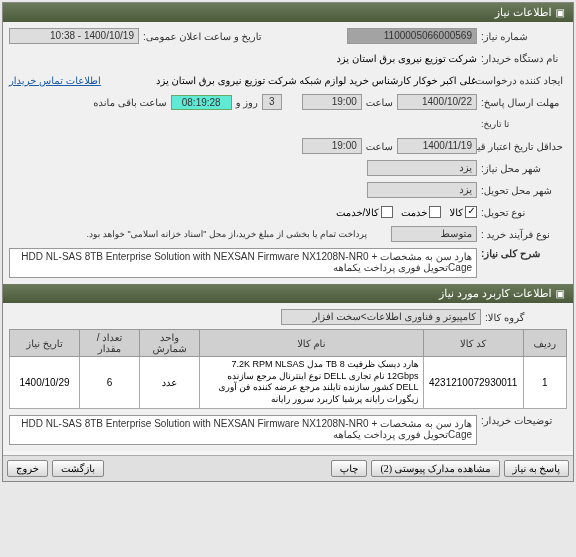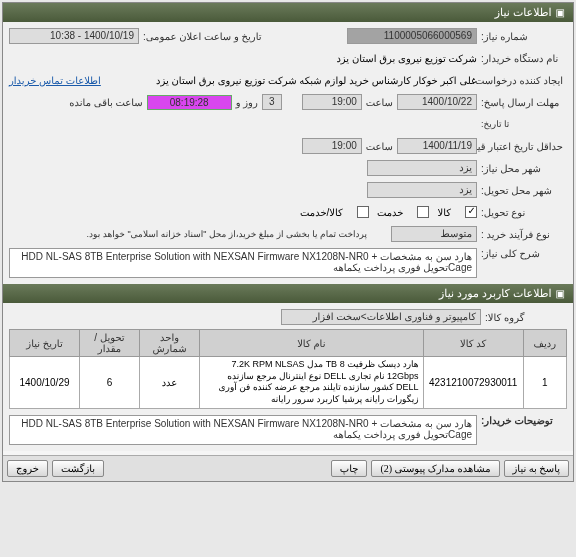--- a/index.html
+++ b/index.html
@@ -62,36 +62,36 @@
   min-height: 16px;
   color: #333;
 }
 .link-text {
   color: #1a5aaa;
   text-decoration: underline;
   cursor: pointer;
   font-size: 10px;
 }
 .countdown {
-  background: #d946ef;
+  background: #5eead4;
   border: 1px solid #6a6;
-  padding: 1px 22px;
+  padding: 1px 10px;
   font-size: 10px;
   color: #333;
 }
 .checkbox-group {
   display: flex;
   gap: 8px;
   align-items: center;
   font-size: 10px;
 }
 .checkbox-item {
   display: flex;
   align-items: center;
-  gap: 14px;
+  gap: 2px;
 }
 .cbox {
   width: 12px;
   height: 12px;
   border: 1px solid #666;
   background: #fff;
   display: inline-block;
 }
 .cbox.checked::after {
   content: "✓";
@@ -243,21 +243,21 @@
       </div>
     </div>
 
     <div class="row">
       <span class="label w90">نوع فرآیند خرید :</span>
       <span class="value-gray w70">متوسط</span>
       <span class="note-text flex1" style="padding-right:24px">پرداخت تمام یا بخشی از مبلغ خرید،از محل "اسناد خزانه اسلامی" خواهد بود.</span>
     </div>
 
     <div class="row" style="align-items:flex-start;margin-top:4px">
-      <span class="label w90" style="font-weight:normal">شرح کلی نیاز:</span>
+      <span class="label w90" style="font-weight:bold">شرح کلی نیاز:</span>
       <div class="textarea-box flex1">هارد سن به مشخصات  HDD NL-SAS 8TB Enterprise Solution with NEXSAN Firmware NX1208N-NR0 + Cageتحویل فوری پرداخت یکماهه</div>
     </div>
   </div>
 
   <div class="header-bar">
     <span class="icon">▣</span>
     <span>اطلاعات کاربرد مورد نیاز</span>
   </div>
 
   <div class="form-area">
@@ -266,38 +266,38 @@
       <span class="value-gray w200">کامپیوتر و فناوری اطلاعات&gt;سخت افزار</span>
     </div>
 
     <table class="data-table">
       <thead>
         <tr>
           <th style="width:28px">ردیف</th>
           <th style="width:100px">کد کالا</th>
           <th>نام کالا</th>
           <th style="width:60px">واحد شمارش</th>
-          <th style="width:60px">تحویل / مقدار</th>
+          <th style="width:60px">تعداد / مقدار</th>
           <th style="width:70px">تاریخ نیاز</th>
         </tr>
       </thead>
       <tbody>
         <tr>
           <td>1</td>
           <td>4231210072930011</td>
           <td class="desc-cell">هارد دیسک ظرفیت TB 8 مدل 7.2K RPM NLSAS 12Gbps نام تجاری DELL نوع اینترنال مرجع سازنده DELL کشور سازنده تایلند مرجع عرضه کننده فن آوری زیگورات رایانه پرشیا کاربرد سرور رایانه</td>
           <td>عدد</td>
           <td>6</td>
           <td>1400/10/29</td>
         </tr>
       </tbody>
     </table>
 
     <div class="row" style="align-items:flex-start;margin-top:6px">
-      <span class="label w90" style="font-weight:bold">توضیحات خریدار:</span>
+      <span class="label w90" style="font-weight:normal">توضیحات خریدار:</span>
       <div class="textarea-box flex1">هارد سن به مشخصات  HDD NL-SAS 8TB Enterprise Solution with NEXSAN Firmware NX1208N-NR0 + Cageتحویل فوری پرداخت یکماهه</div>
     </div>
   </div>
 
   <div class="bottom-bar">
     <button class="btn">پاسخ به نیاز</button>
     <button class="btn">مشاهده مدارک پیوستی (2)</button>
     <button class="btn">چاپ</button>
     <span class="flex1"></span>
     <button class="btn">بازگشت</button>

